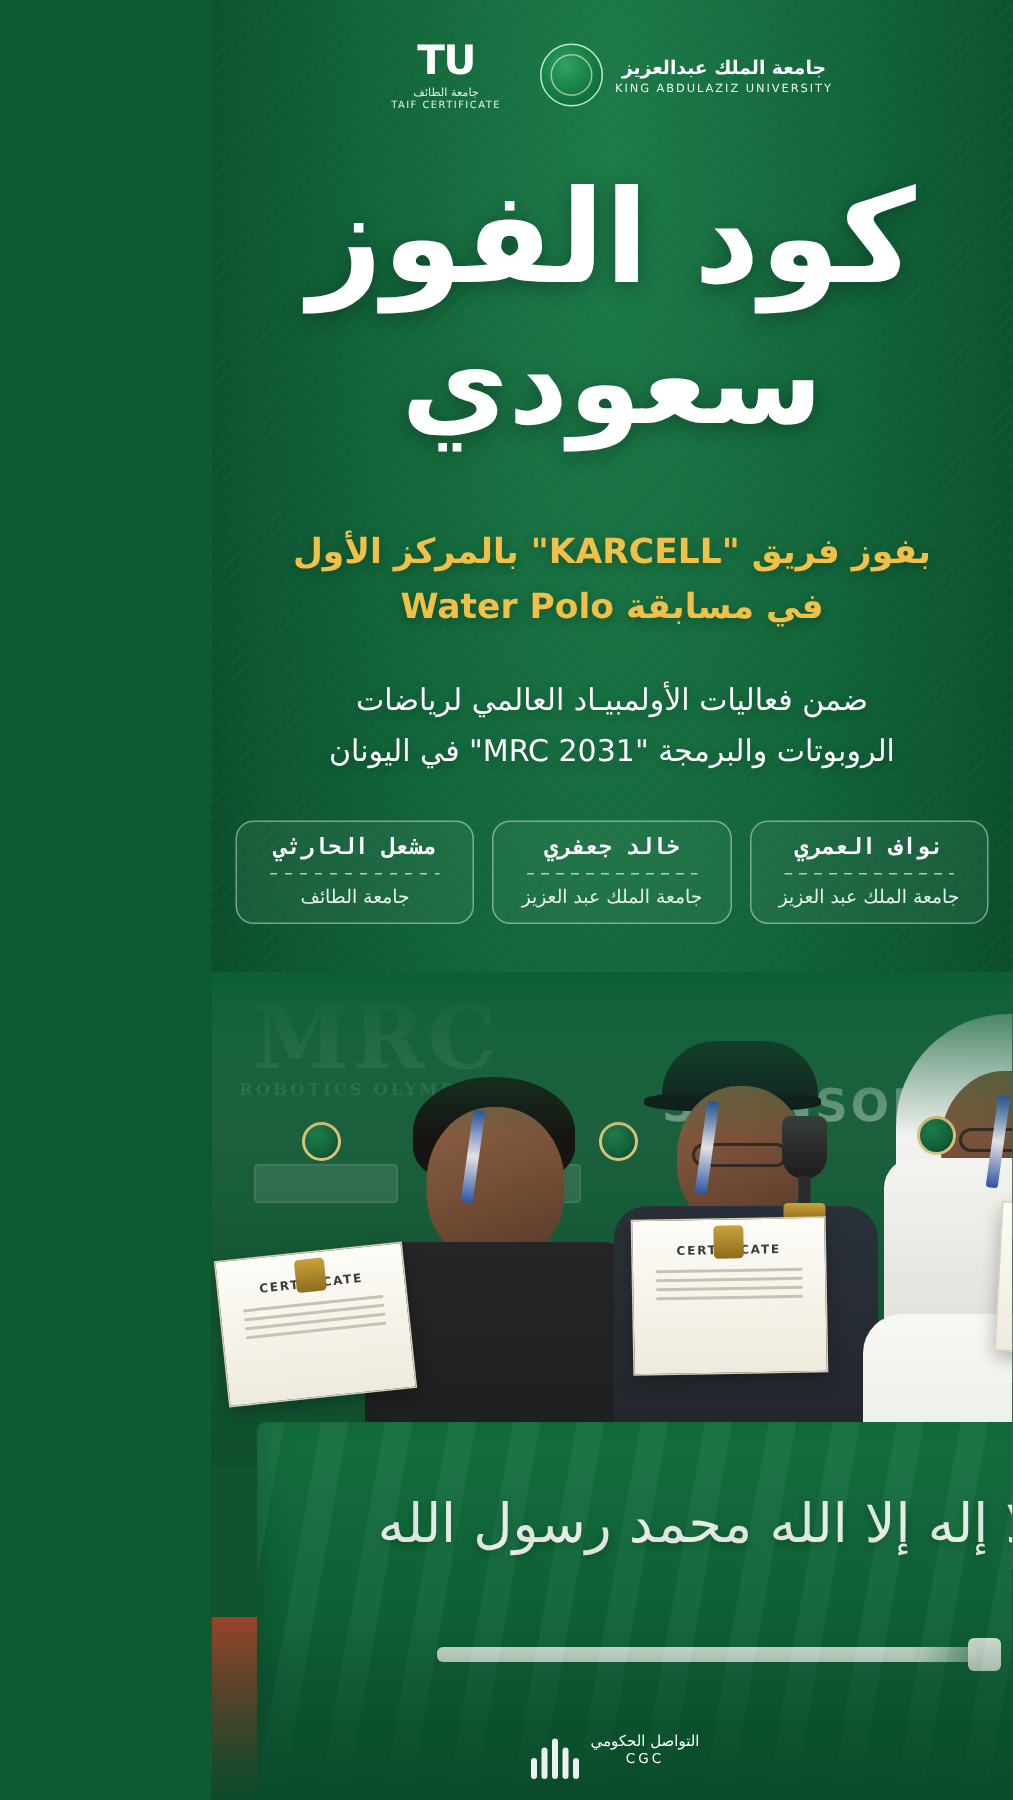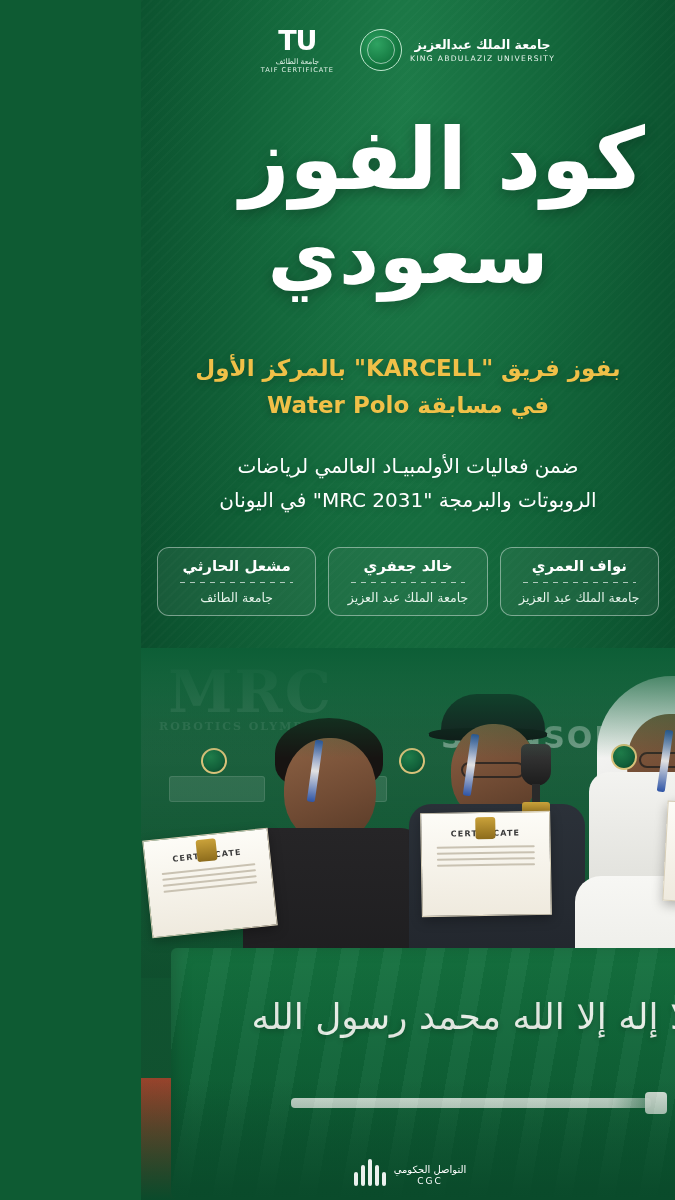--- a/index.html
+++ b/index.html
@@ -86,21 +86,20 @@
     color: #ffffff;
     margin-top: 42px;
     padding: 0 30px;
   }
   .headline .l1 {
     font-size: 86px;
     font-weight: bold;
     line-height: 1.0;
     letter-spacing: -1px;
     text-shadow: 0 3px 14px rgba(0,0,0,0.30);
-    text-align: right;
   }
   .headline .l2 {
     font-size: 78px;
     font-weight: bold;
     line-height: 1.05;
     margin-top: 14px;
     letter-spacing: 14px;
     text-shadow: 0 3px 14px rgba(0,0,0,0.30);
   }
 
@@ -148,20 +147,21 @@
     border-radius: 12px;
     background: rgba(255,255,255,0.055);
     padding: 9px 6px 10px;
     text-align: center;
   }
   .member .name {
     color: #ffffff;
     font-size: 15px;
     font-weight: bold;
     line-height: 1.2;
+    font-family: Liberation Mono, monospace;
   }
   .member .sep {
     width: 78%;
     height: 1px;
     margin: 7px auto 7px;
     background: repeating-linear-gradient(90deg, rgba(255,255,255,0.65) 0 5px, rgba(255,255,255,0) 5px 10px);
   }
   .member .org {
     color: #e4f2e9;
     font-size: 12.5px;
@@ -430,21 +430,21 @@
     left: 0; right: 0; bottom: 14px;
     z-index: 8;
     display: flex;
     flex-direction: column;
     align-items: center;
     gap: 4px;
   }
   .footer-mark {
     display: flex;
     flex-direction: row-reverse;
-    align-items: flex-end;
+    align-items: flex-start;
     gap: 4px;
   }
   .footer-glyph {
     width: 40px; height: 30px;
     position: relative;
   }
   .footer-glyph span {
     position: absolute;
     bottom: 0;
     width: 4px;

